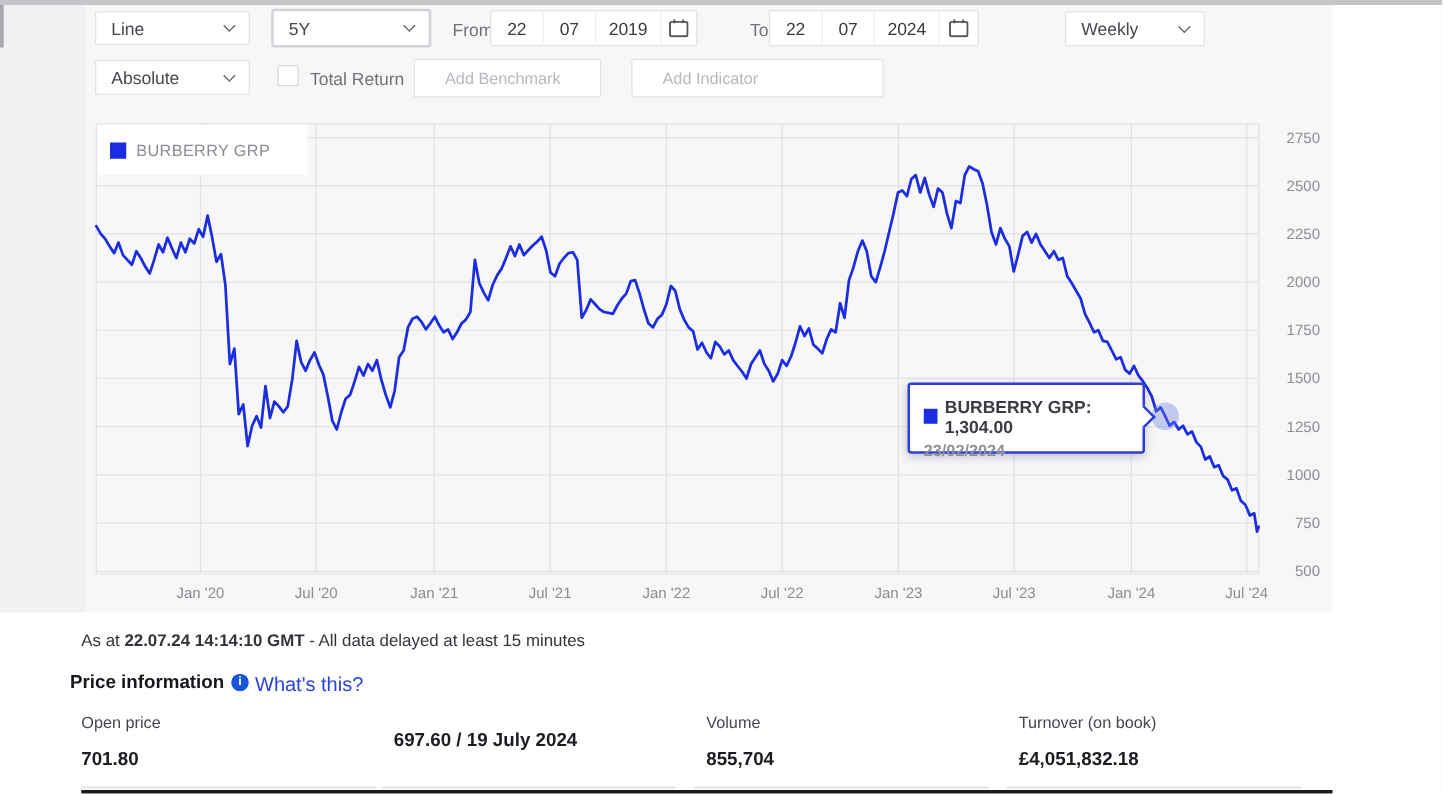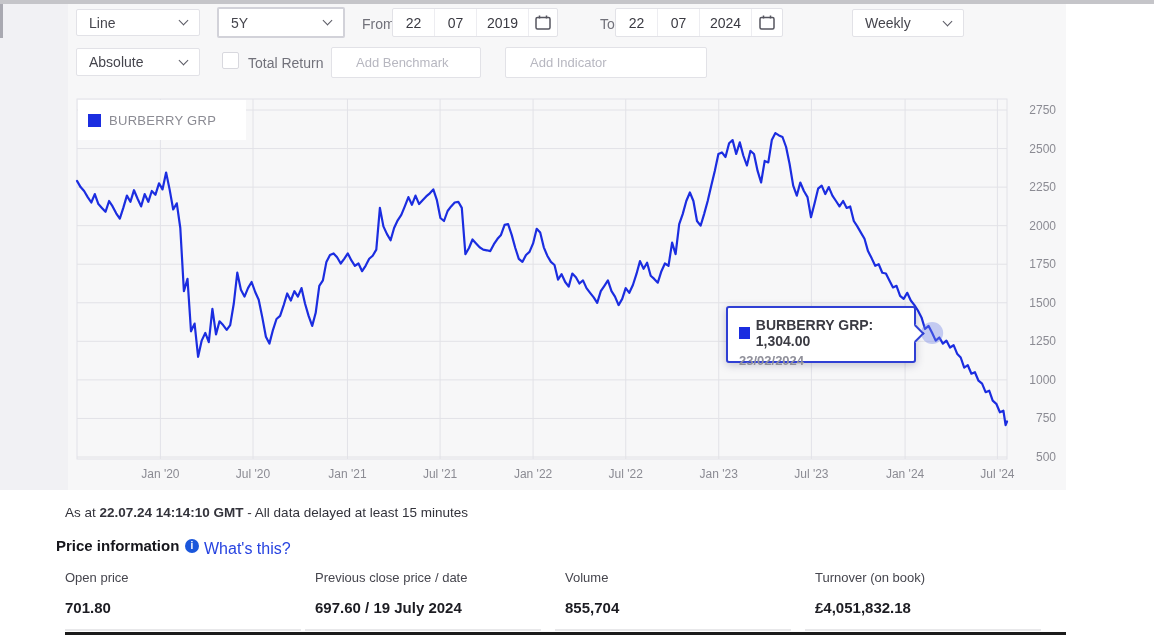--- a/index.html
+++ b/index.html
@@ -183,21 +183,20 @@
   <div class="info-icon">i</div>
   <a class="whats-this" href="#">What's this?</a>
 
   <div id="pi-fields">
       <div class="pi-field" style="left: 65px;">
         <div class="lab">Open price</div>
         <div class="val">701.80</div>
       </div>
       <div class="pi-div" style="left: 65px;"></div>
       <div class="pi-field" style="left: 315px;">
-        <div class="lab">Previous close price / date</div>
         <div class="val">697.60 / 19 July 2024</div>
       </div>
       <div class="pi-div" style="left: 305px;"></div>
       <div class="pi-field" style="left: 565px;">
         <div class="lab">Volume</div>
         <div class="val">855,704</div>
       </div>
       <div class="pi-div" style="left: 555px;"></div>
       <div class="pi-field" style="left: 815px;">
         <div class="lab">Turnover (on book)</div>

